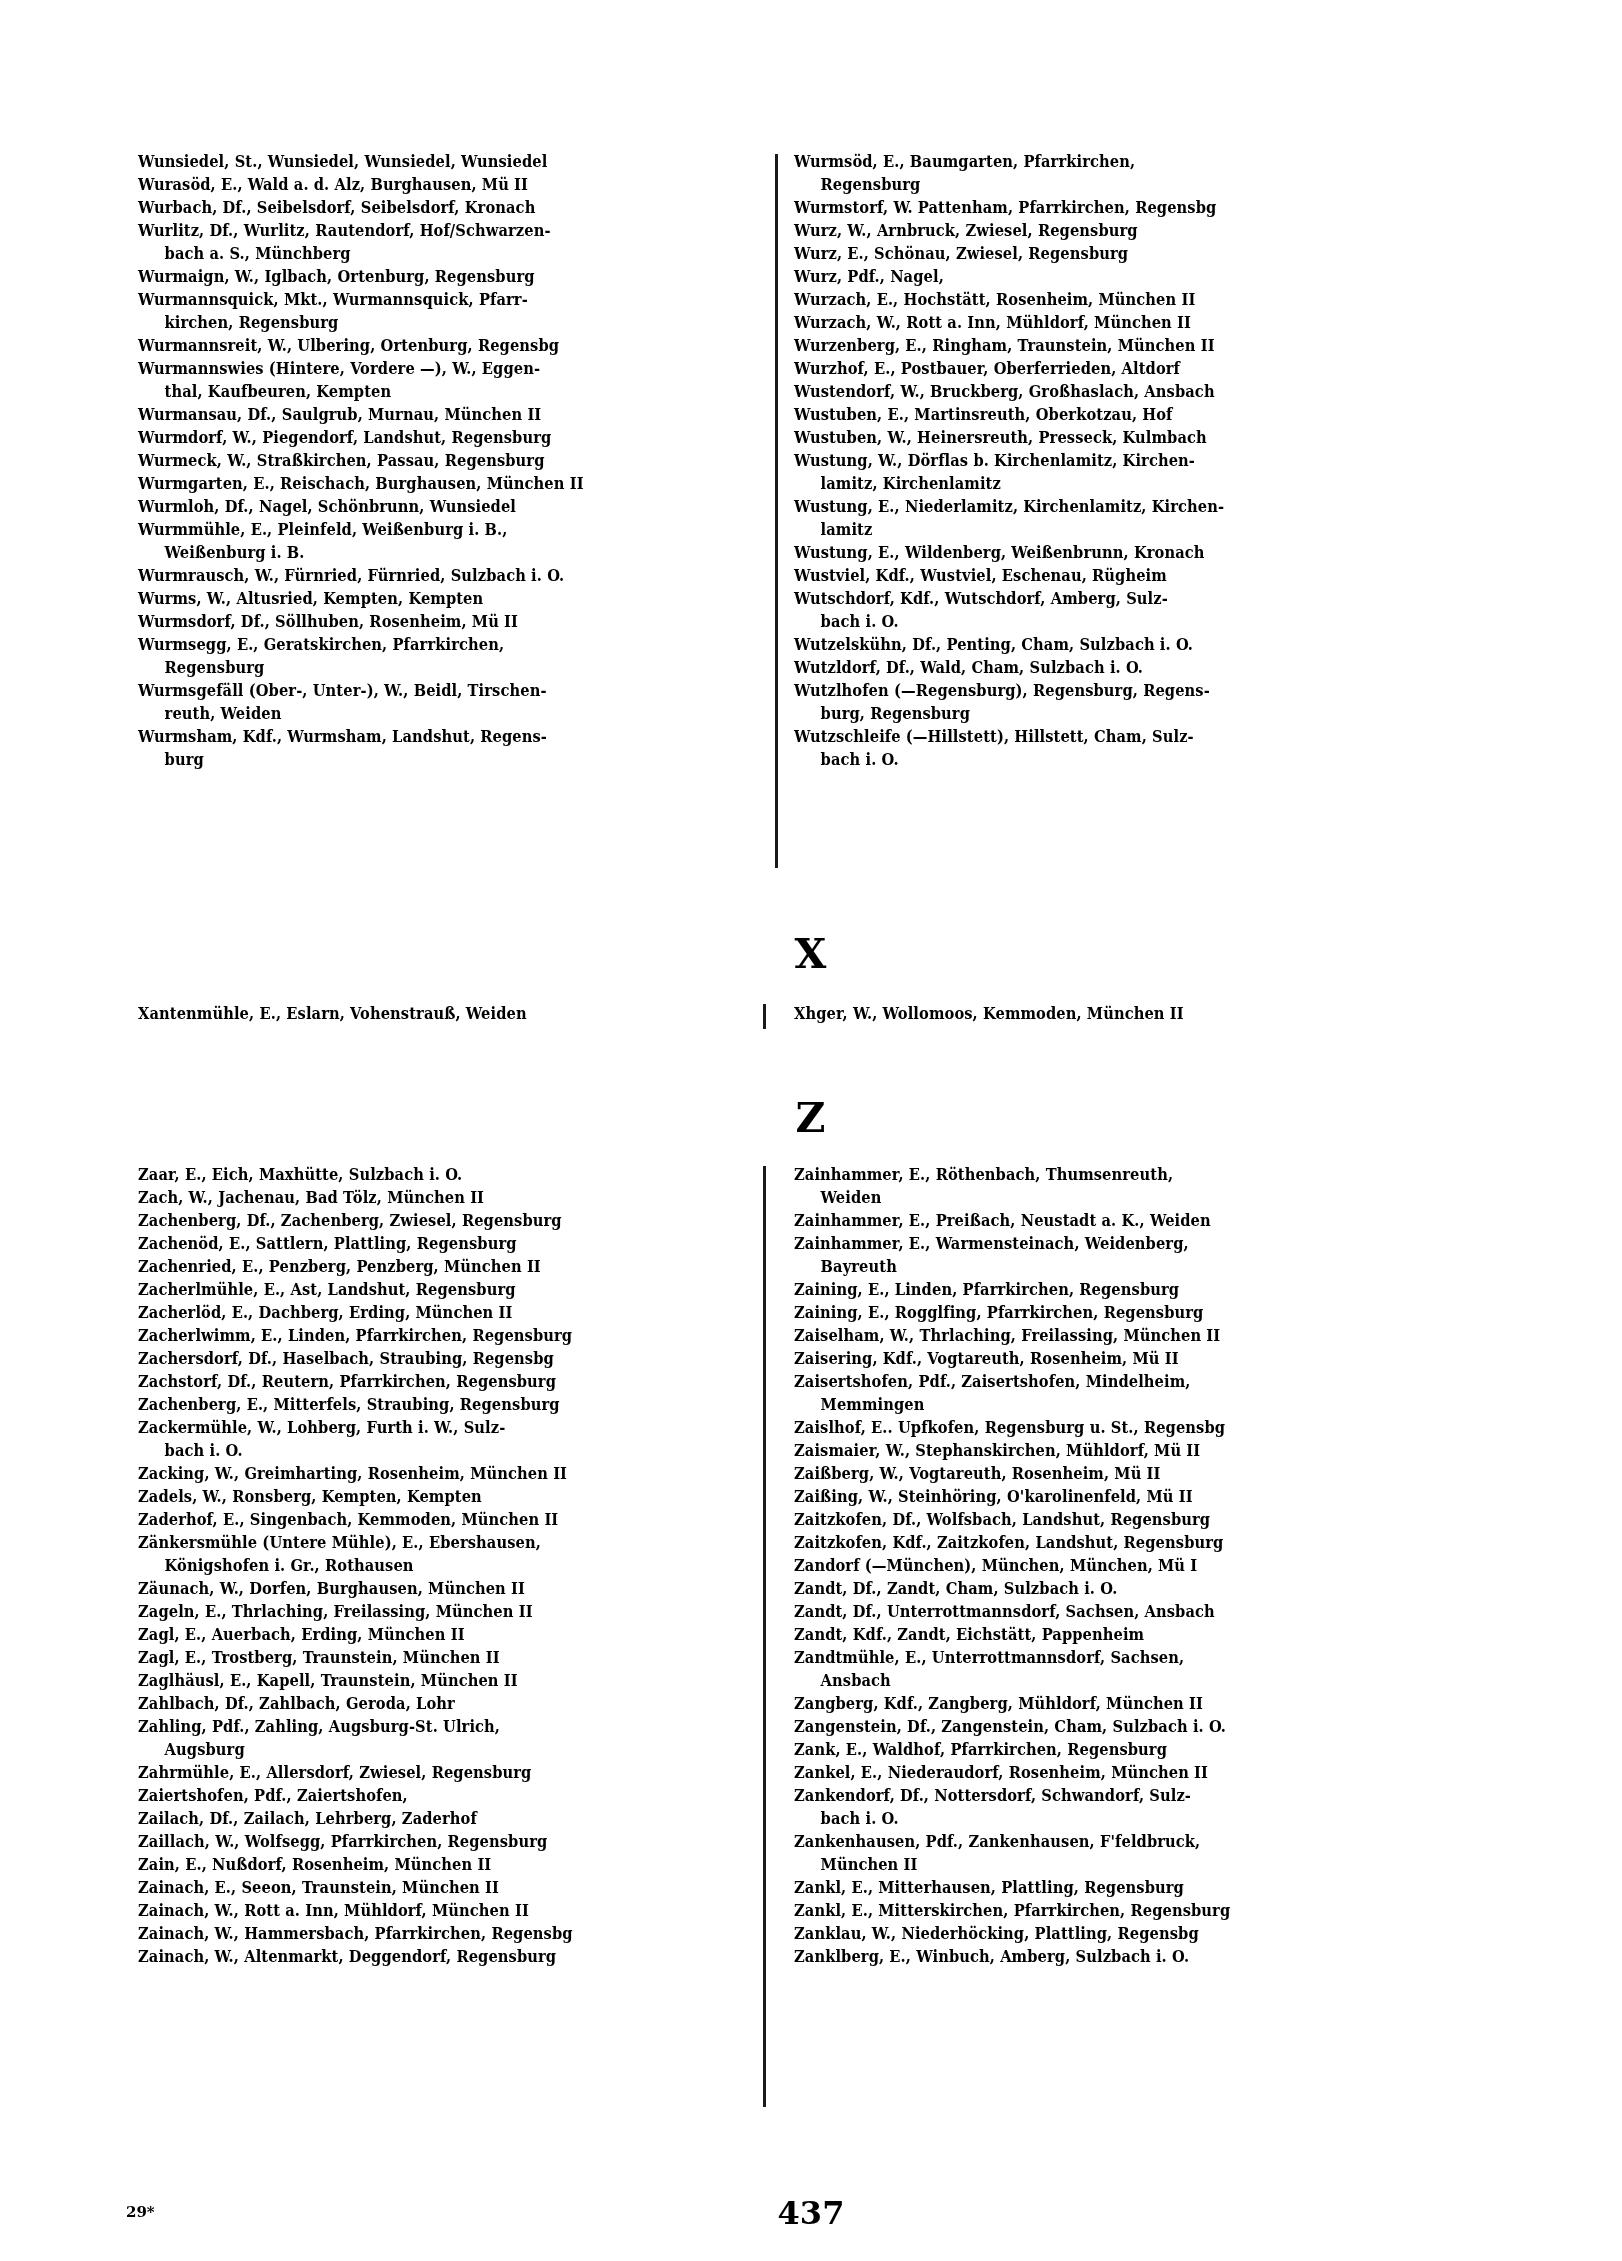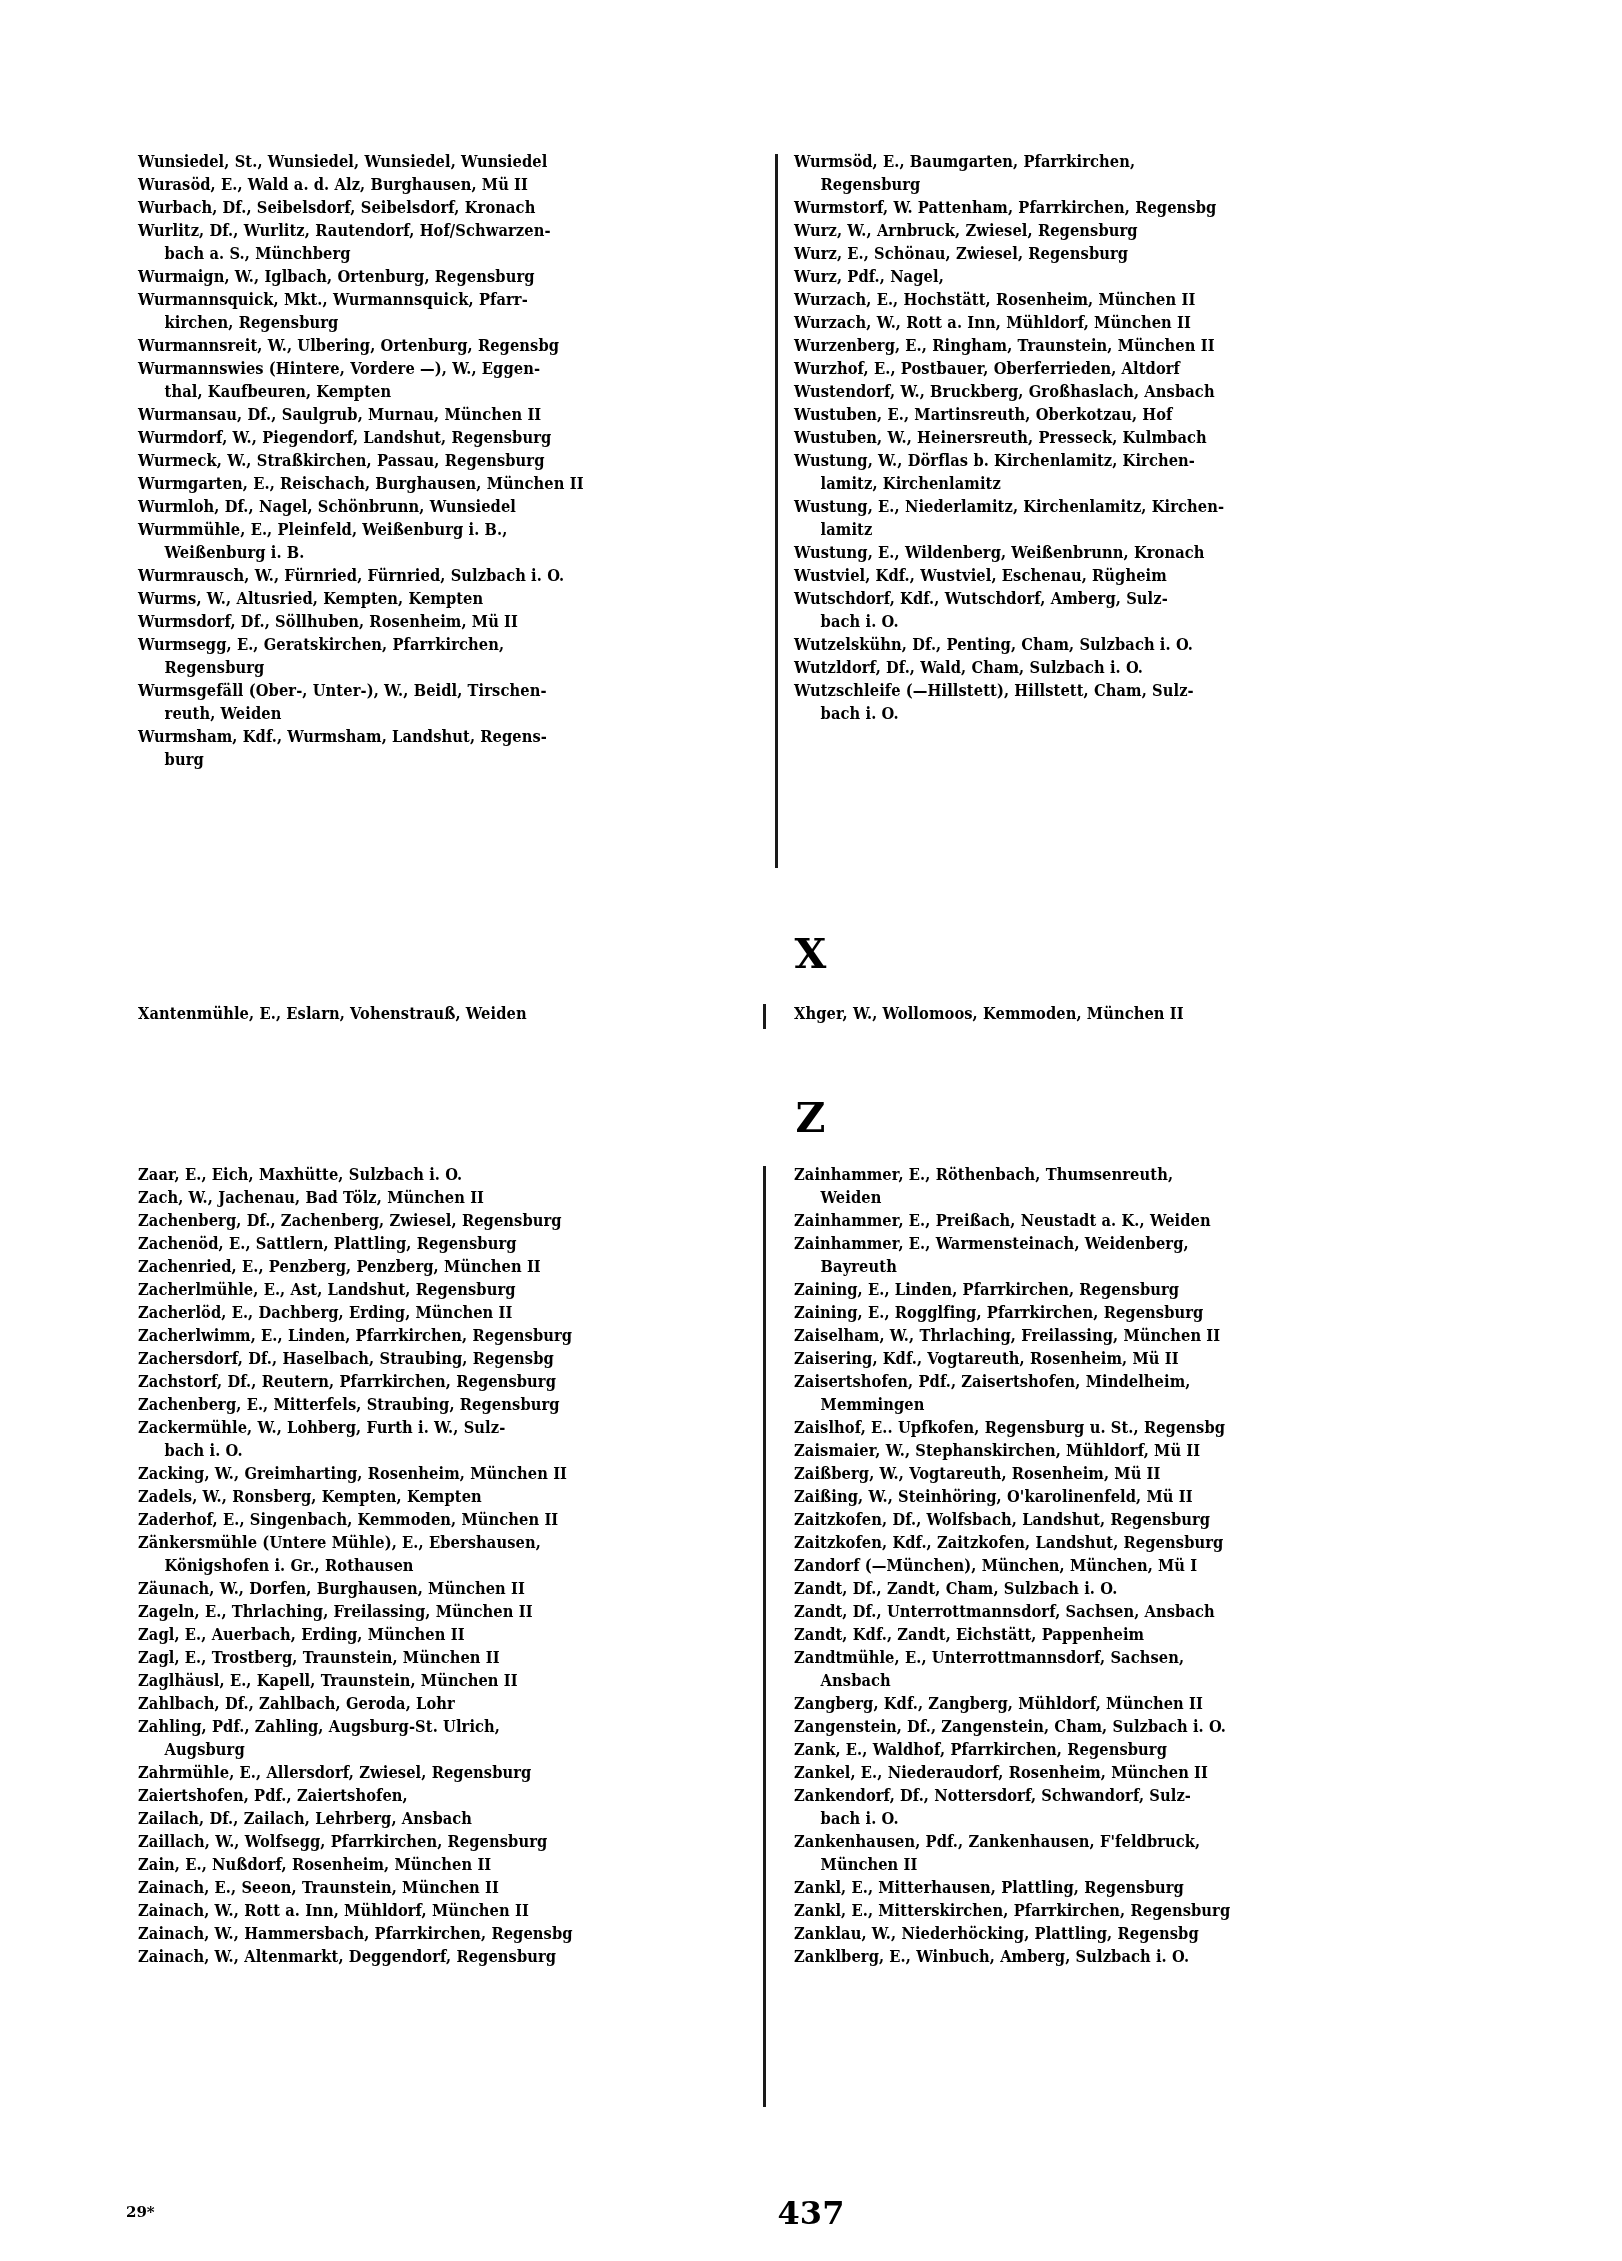--- a/index.html
+++ b/index.html
@@ -148,20 +148,22 @@
           <p class="entry"><span>Wustung, W., Dörflas b. Kirchenlamitz, Kirchen-
 lamitz, Kirchenlamitz</span></p>
           <p class="entry"><span>Wustung, E., Niederlamitz, Kirchenlamitz, Kirchen-
 lamitz</span></p>
           <p class="entry"><span>Wustung, E., Wildenberg, Weißenbrunn, Kronach</span></p>
           <p class="entry"><span>Wustviel, Kdf., Wustviel, Eschenau, Rügheim</span></p>
           <p class="entry"><span>Wutschdorf, Kdf., Wutschdorf, Amberg, Sulz-
 bach i. O.</span></p>
           <p class="entry"><span>Wutzelskühn, Df., Penting, Cham, Sulzbach i. O.</span></p>
           <p class="entry"><span>Wutzldorf, Df., Wald, Cham, Sulzbach i. O.</span></p>
+          <p class="entry"><span>Wutzlhofen (—Regensburg), Regensburg, Regens-
+burg, Regensburg</span></p>
           <p class="entry"><span>Wutzschleife (—Hillstett), Hillstett, Cham, Sulz-
 bach i. O.</span></p>
         </div>
     </div>
   </div>
 
   <div class="section" style="top:930px;">
     <div class="letter">X</div>
   </div>
 
@@ -205,21 +207,21 @@
           <p class="entry"><span>Zäunach, W., Dorfen, Burghausen, München II</span></p>
           <p class="entry"><span>Zageln, E., Thrlaching, Freilassing, München II</span></p>
           <p class="entry"><span>Zagl, E., Auerbach, Erding, München II</span></p>
           <p class="entry"><span>Zagl, E., Trostberg, Traunstein, München II</span></p>
           <p class="entry"><span>Zaglhäusl, E., Kapell, Traunstein, München II</span></p>
           <p class="entry"><span>Zahlbach, Df., Zahlbach, Geroda, Lohr</span></p>
           <p class="entry"><span>Zahling, Pdf., Zahling, Augsburg-St. Ulrich,
 Augsburg</span></p>
           <p class="entry"><span>Zahrmühle, E., Allersdorf, Zwiesel, Regensburg</span></p>
           <p class="entry"><span>Zaiertshofen, Pdf., Zaiertshofen,</span></p>
-          <p class="entry"><span>Zailach, Df., Zailach, Lehrberg, Ansbach</span></p>
+          <p class="entry"><span>Zailach, Df., Zailach, Lehrberg, Zaderhof</span></p>
           <p class="entry"><span>Zaillach, W., Wolfsegg, Pfarrkirchen, Regensburg</span></p>
           <p class="entry"><span>Zain, E., Nußdorf, Rosenheim, München II</span></p>
           <p class="entry"><span>Zainach, E., Seeon, Traunstein, München II</span></p>
           <p class="entry"><span>Zainach, W., Rott a. Inn, Mühldorf, München II</span></p>
           <p class="entry"><span>Zainach, W., Hammersbach, Pfarrkirchen, Regensbg</span></p>
           <p class="entry"><span>Zainach, W., Altenmarkt, Deggendorf, Regensburg</span></p>
         </div>
       <div class="vrule" style="left:763px; top:3.3px; height:941px;"></div>
       <div class="col right fr" id="z-right">
           <p class="entry"><span>Zainhammer, E., Röthenbach, Thumsenreuth,

